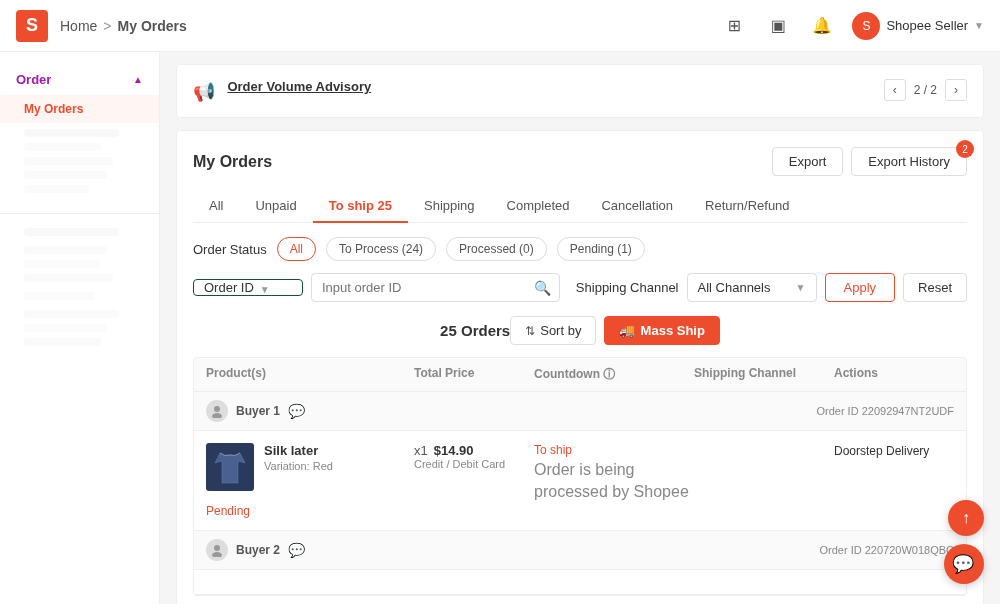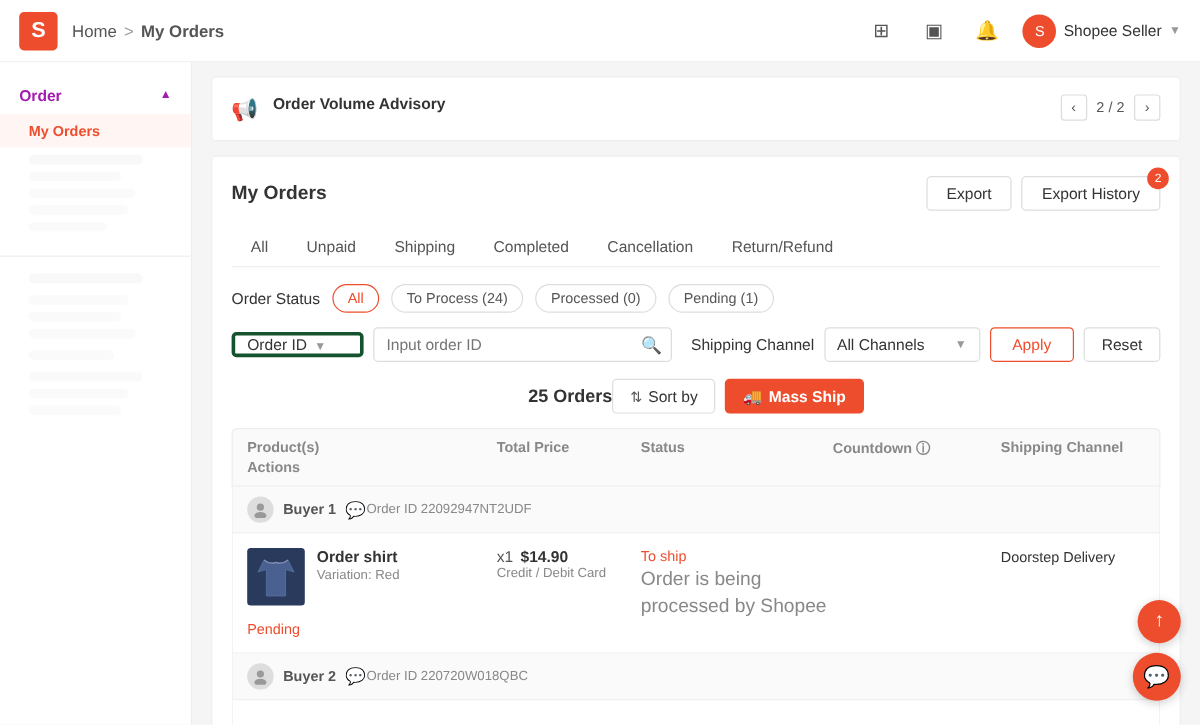--- a/index.html
+++ b/index.html
@@ -25,21 +25,21 @@
     .sidebar-item.active { color: #ee4d2d; background: #fff5f3; font-weight: 600; }
     .sidebar-blurred { padding: 6px 16px 6px 24px; }
     .sidebar-blur-line { height: 8px; background: #eee; border-radius: 4px; margin-bottom: 6px; }
 
     
     .main { flex: 1; overflow-y: auto; padding: 12px 16px; }
 
     
     .advisory { background: #fff; border: 1px solid #eee; border-radius: 4px; padding: 14px 16px; margin-bottom: 12px; display: flex; align-items: flex-start; gap: 12px; }
     .advisory-icon { color: #ee4d2d; font-size: 18px; flex-shrink: 0; margin-top: 2px; }
-    .advisory-title { font-weight: 600; font-size: 13px; margin-bottom: 4px; }
+    .advisory-title { font-weight: 600; font-size: 13px; margin-bottom: 4px; text-decoration: underline; }
     .advisory-text { font-size: 12px; color: #555; line-height: 1.5; }
     .advisory-nav { margin-left: auto; display: flex; align-items: center; gap: 8px; font-size: 12px; color: #555; flex-shrink: 0; }
     .advisory-btn { width: 22px; height: 22px; border: 1px solid #ddd; border-radius: 3px; display: flex; align-items: center; justify-content: center; cursor: pointer; color: #555; }
 
     
     .orders-card { background: #fff; border: 1px solid #eee; border-radius: 4px; padding: 16px; }
     .orders-header { display: flex; align-items: center; justify-content: space-between; margin-bottom: 14px; }
     .orders-title { font-size: 16px; font-weight: 700; color: #333; }
     .orders-actions { display: flex; gap: 8px; }
     .btn { padding: 6px 16px; border-radius: 4px; font-size: 13px; cursor: pointer; border: 1px solid #ddd; background: #fff; color: #333; position: relative; }
@@ -51,42 +51,42 @@
     .tab.active { color: #ee4d2d; border-bottom-color: #ee4d2d; font-weight: 600; }
 
     
     .status-filter { display: flex; align-items: center; gap: 10px; margin-bottom: 12px; }
     .status-label { font-size: 13px; color: #333; font-weight: 500; }
     .status-btn { padding: 4px 12px; border-radius: 20px; border: 1px solid #ddd; background: #fff; font-size: 12px; color: #555; cursor: pointer; }
     .status-btn.active { border-color: #ee4d2d; color: #ee4d2d; background: #fff; }
 
     
     .search-row { display: flex; align-items: center; gap: 8px; margin-bottom: 14px; }
-    .search-select { display: flex; align-items: flex-end; gap: 6px; padding: 0 10px; border: 3px solid #14532d; border-radius: 4px; background: #fff; font-size: 13px; color: #333; cursor: pointer; min-width: 110px; }
+    .search-select { display: flex; align-items: flex-end; gap: 6px; padding: 0 10px; border: 1px solid #14532d; border-radius: 4px; background: #fff; font-size: 13px; color: #333; cursor: pointer; min-width: 110px; }
     .search-input-wrap { position: relative; flex: 1; max-width: 280px; }
     .search-input { width: 100%; padding: 6px 30px 6px 10px; border: 1px solid #ddd; border-radius: 4px; font-size: 13px; color: #be185d; }
     .search-icon-btn { position: absolute; right: 8px; top: 50%; transform: translateY(-50%); color: #999; font-size: 14px; cursor: pointer; }
     .shipping-label { font-size: 13px; color: #333; font-weight: 500; margin-left: 8px; }
     .shipping-select { display: flex; align-items: center; gap: 6px; padding: 6px 10px; border: 1px solid #ddd; border-radius: 4px; background: #fff; font-size: 13px; color: #333; cursor: pointer; min-width: 130px; }
     .btn-apply { padding: 6px 18px; border-radius: 4px; border: 1px solid #ee4d2d; background: #fff; color: #ee4d2d; font-size: 13px; cursor: pointer; font-weight: 500; }
     .btn-reset { padding: 6px 14px; border-radius: 4px; border: 1px solid #ddd; background: #fff; color: #333; font-size: 13px; cursor: pointer; }
 
     
     .count-row { display: flex; align-items: center; justify-content: center; margin-bottom: 12px; }
     .orders-count { font-size: 15px; font-weight: 700; color: #333; }
     .count-actions { display: flex; gap: 8px; }
     .btn-sort { display: flex; align-items: center; gap: 5px; padding: 6px 14px; border: 1px solid #ddd; border-radius: 4px; background: #fff; font-size: 13px; color: #333; cursor: pointer; }
     .btn-mass-ship { display: flex; align-items: center; gap: 5px; padding: 6px 14px; border-radius: 4px; background: #ee4d2d; color: #fff; border: 1px solid #ee4d2d; font-size: 13px; cursor: pointer; font-weight: 600; }
 
     
     .table-header { display: grid; grid-template-columns: 1fr 120px 160px 140px 120px; padding: 8px 12px; background: #fafafa; border: 1px solid #eee; border-radius: 4px 4px 0 0; font-size: 12px; color: #888; font-weight: 600; }
     .table-body { border: 1px solid #eee; border-top: none; border-radius: 0 0 4px 4px; }
 
     
-    .buyer-row { display: flex; align-items: center; padding: 8px 12px; background: #fafafa; border-bottom: 1px solid #eee; font-size: 12px; color: #555; }
+    .buyer-row { display: flex; align-items: center; justify-content: space-between; padding: 8px 12px; background: #fafafa; border-bottom: 1px solid #eee; font-size: 12px; color: #555; }
     .buyer-left { display: flex; align-items: center; gap: 8px; }
     .buyer-avatar { width: 22px; height: 22px; background: #ddd; border-radius: 50%; display: flex; align-items: center; justify-content: center; color: #888; font-size: 11px; }
     .chat-icon { color: #ee4d2d; font-size: 14px; cursor: pointer; }
     .order-id { font-size: 11px; color: #888; }
 
     
     .product-row { display: grid; grid-template-columns: 1fr 120px 160px 140px 120px; padding: 12px; border-bottom: 1px solid #eee; align-items: start; background: #fff; }
     .product-info { display: flex; gap: 10px; align-items: flex-start; }
     .product-img { width: 48px; height: 48px; background: #2a3a5c; border-radius: 3px; flex-shrink: 0; overflow: hidden; display: flex; align-items: center; justify-content: center; }
     .product-name { font-size: 13px; font-weight: 600; color: #333; margin-bottom: 2px; }
@@ -188,20 +188,21 @@
           <button class="btn" style="position:relative;">
             <span>Export History</span>
             <span class="btn-badge">2</span>
           </button>
         </div>
       </div>
 
       <div class="tabs">
         <div class="tab">All</div>
         <div class="tab">Unpaid</div>
+        <div class="tab active">To ship 25</div>
         <div class="tab">Shipping</div>
         <div class="tab">Completed</div>
         <div class="tab">Cancellation</div>
         <div class="tab">Return/Refund</div>
       </div>
 
       <div class="status-filter">
         <span class="status-label">Order Status</span>
         <button class="status-btn active">All</button>
         <button class="status-btn">To Process (24)</button>
@@ -238,21 +239,20 @@
             <span>🚚</span>
             <span>Mass Ship</span>
           </button>
         </div>
       </div>
 
       <div>
         <div class="table-header">
           <span>Product(s)</span>
           <span>Total Price</span>
-          <span>Status</span>
           <span>Countdown ⓘ</span>
           <span>Shipping Channel</span>
           <span>Actions</span>
         </div>
         <div class="table-body">
 
           <div class="buyer-row">
             <div class="buyer-left">
               <div class="buyer-avatar">
                 <svg width="14" height="14" viewBox="0 0 14 14">
@@ -270,21 +270,21 @@
             <div class="product-info">
               <div class="product-img">
 
                 <svg width="40" height="44" viewBox="0 0 40 44">
                   <rect width="40" height="44" fill="#2a3a5c"></rect>
                   <path d="M10,8 L5,18 L12,16 L12,38 L28,38 L28,16 L35,18 L30,8 Q25,12 20,10 Q15,12 10,8Z" fill="#4a6090" stroke="#6080b0" stroke-width="0.5"></path>
                   <path d="M10,8 Q15,12 20,10 Q25,12 30,8" fill="none" stroke="#8090b0" stroke-width="1"></path>
                 </svg>
               </div>
               <div>
-                <div class="product-name">Order shirt</div>
+                <div class="product-name">Silk later</div>
                 <div class="product-variation">Variation: Red</div>
               </div>
             </div>
             <div>
               <div style="display:flex;align-items:center;gap:6px;">
                   <span class="qty">x1</span>
                   <span class="price-main">$14.90</span>
                 </div>
               <div class="price-sub">Credit / Debit Card</div>
             </div>

